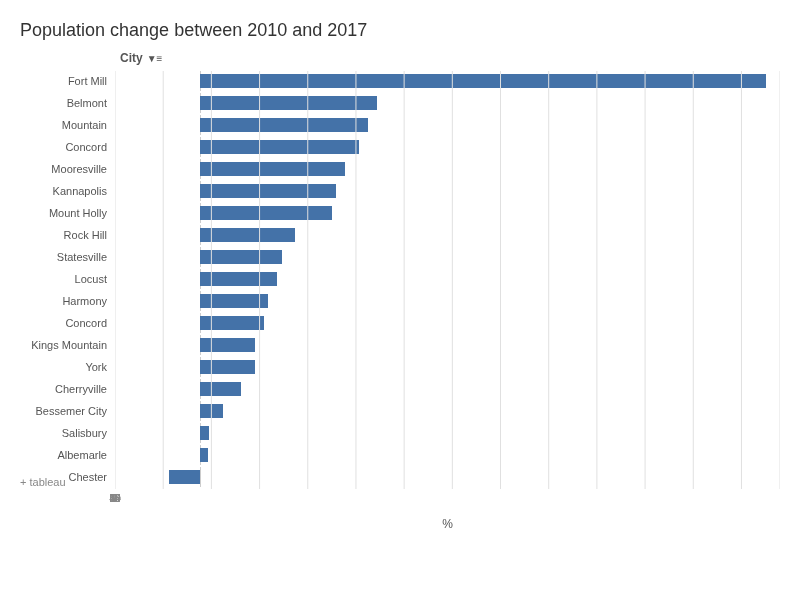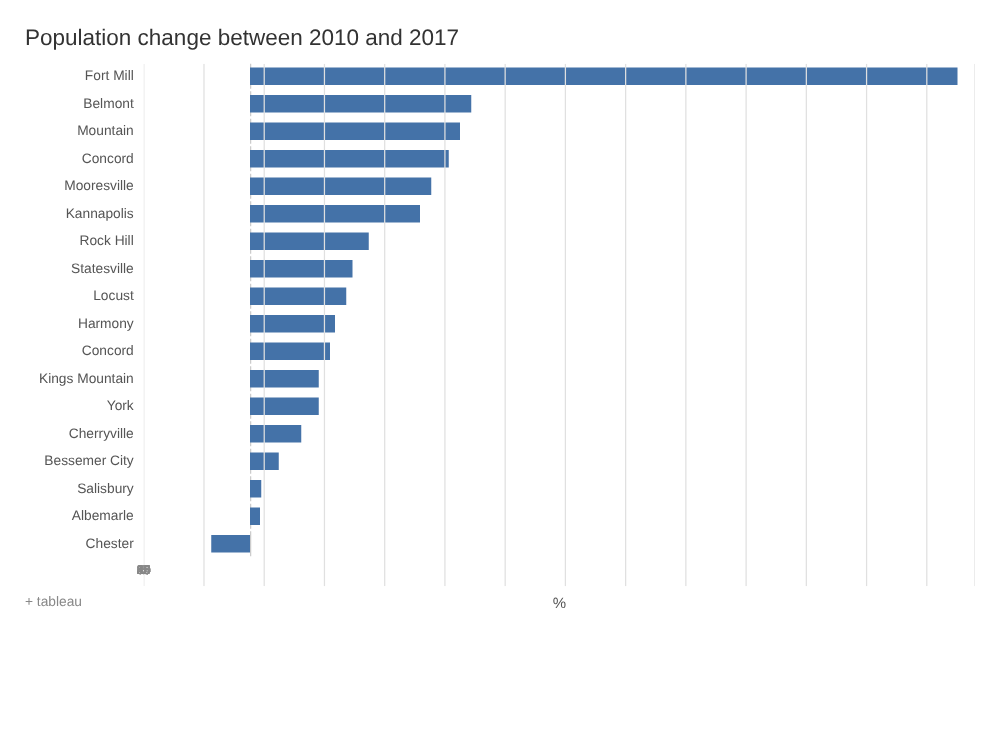--- a/index.html
+++ b/index.html
@@ -92,20 +92,24 @@
       font-size: 11px;
       color: #888;
     }
   </style>
 </head>
 <body>
 
 <div class="chart-container">
   <div class="chart-title">Population change between 2010 and 2017</div>
 
+  <div class="column-header">
+    <span class="column-header-label">City</span>
+    <span class="filter-icon">▼≡</span>
+  </div>
 
   <div class="chart-area" id="chart-area" style="position: relative;">
 
   <div class="bar-row">
         <div class="city-label">Fort Mill</div>
         <div class="bar-section" style="position: relative;">
           <div style="position: absolute; left: 7.24638%; top: 0px; bottom: 0px; width: 1px; background: rgb(204, 204, 204);"></div>
           <div class="bar" style="left: 7.24638%; width: 90.5797%; background: rgb(68, 114, 168); top: 3px; height: 14px;"></div>
         </div>
       </div>
@@ -135,20 +139,27 @@
         <div class="bar-section" style="position: relative;">
           <div style="position: absolute; left: 7.24638%; top: 0px; bottom: 0px; width: 1px; background: rgb(204, 204, 204);"></div>
           <div class="bar" style="left: 7.24638%; width: 23.1884%; background: rgb(68, 114, 168); top: 3px; height: 14px;"></div>
         </div>
       </div>
       <div class="bar-row">
         <div class="city-label">Kannapolis</div>
         <div class="bar-section" style="position: relative;">
           <div style="position: absolute; left: 7.24638%; top: 0px; bottom: 0px; width: 1px; background: rgb(204, 204, 204);"></div>
           <div class="bar" style="left: 7.24638%; width: 21.7391%; background: rgb(68, 114, 168); top: 3px; height: 14px;"></div>
+        </div>
+      </div>
+      <div class="bar-row">
+        <div class="city-label">Mount Holly</div>
+        <div class="bar-section" style="position: relative;">
+          <div style="position: absolute; left: 7.24638%; top: 0px; bottom: 0px; width: 1px; background: rgb(204, 204, 204);"></div>
+          <div class="bar" style="left: 7.24638%; width: 21.0145%; background: rgb(68, 114, 168); top: 3px; height: 14px;"></div>
         </div>
       </div>
       <div class="bar-row">
         <div class="city-label">Rock Hill</div>
         <div class="bar-section" style="position: relative;">
           <div style="position: absolute; left: 7.24638%; top: 0px; bottom: 0px; width: 1px; background: rgb(204, 204, 204);"></div>
           <div class="bar" style="left: 7.24638%; width: 15.2174%; background: rgb(68, 114, 168); top: 3px; height: 14px;"></div>
         </div>
       </div>
       <div class="bar-row">

